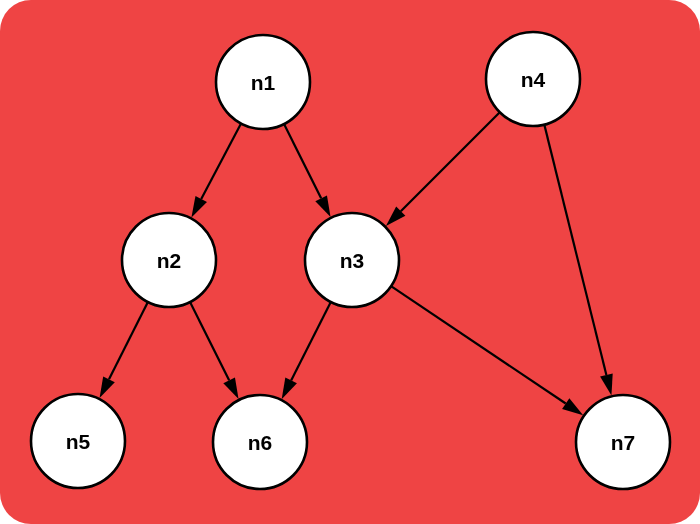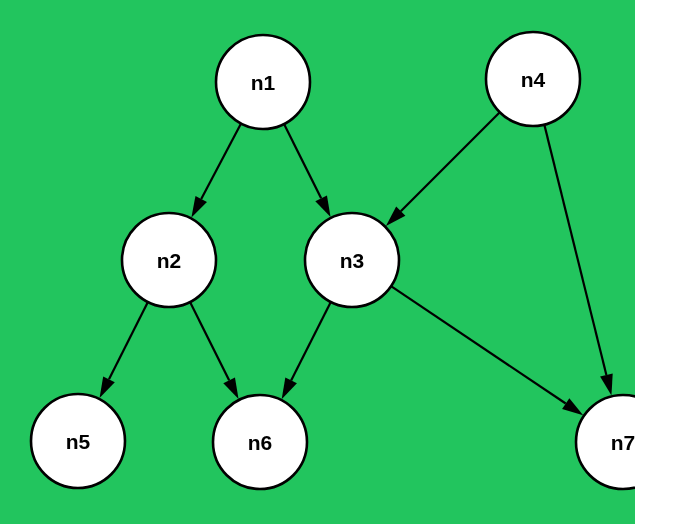--- a/index.html
+++ b/index.html
@@ -2,24 +2,25 @@
 <html><head>
 <meta charset="utf-8">
 <style>
   html, body {
     margin: 0;
     padding: 0;
     background: #ffffff;
   }
   .stage {
     position: relative;
-    width: 635px;
+    width: 700px;
     height: 524px;
-    background: #22c55e;
+    background: #ef4444;
     overflow: hidden;
+    border-radius: 31px;
   }
   svg.graph {
     display: block;
     width: 700px;
     height: 524px;
   }
   .edge-line {
     stroke: #000000;
     stroke-width: 2.2;
     fill: none;

